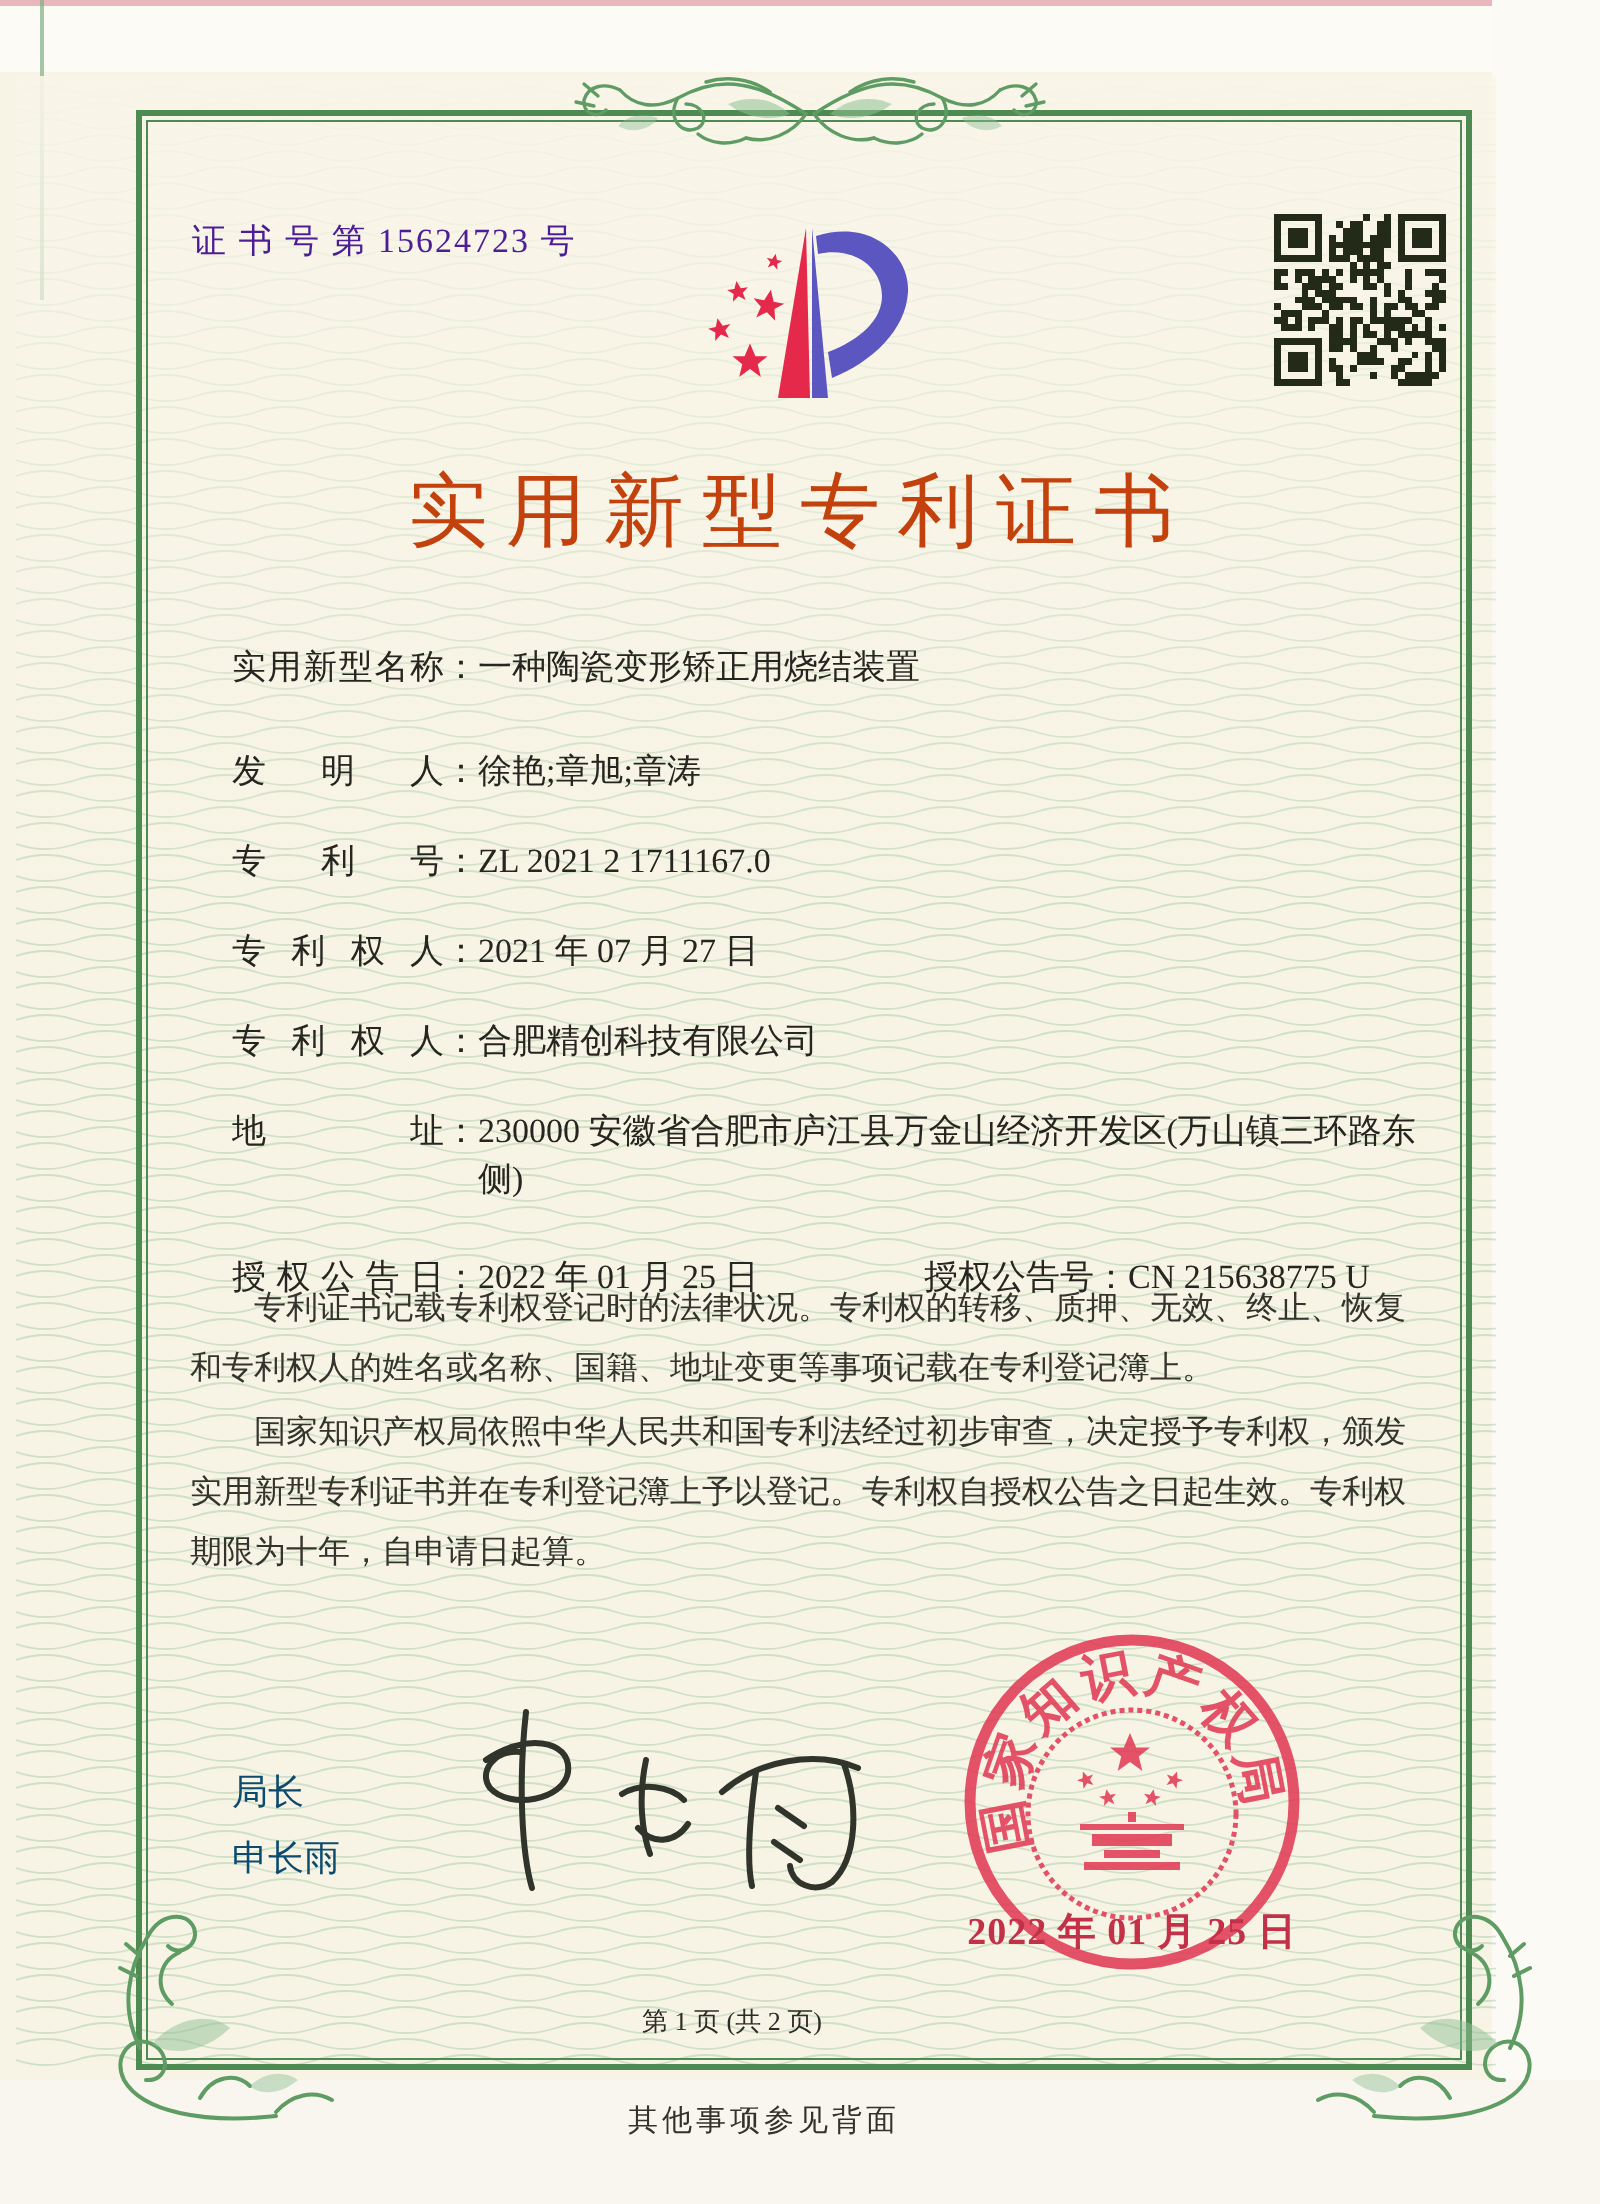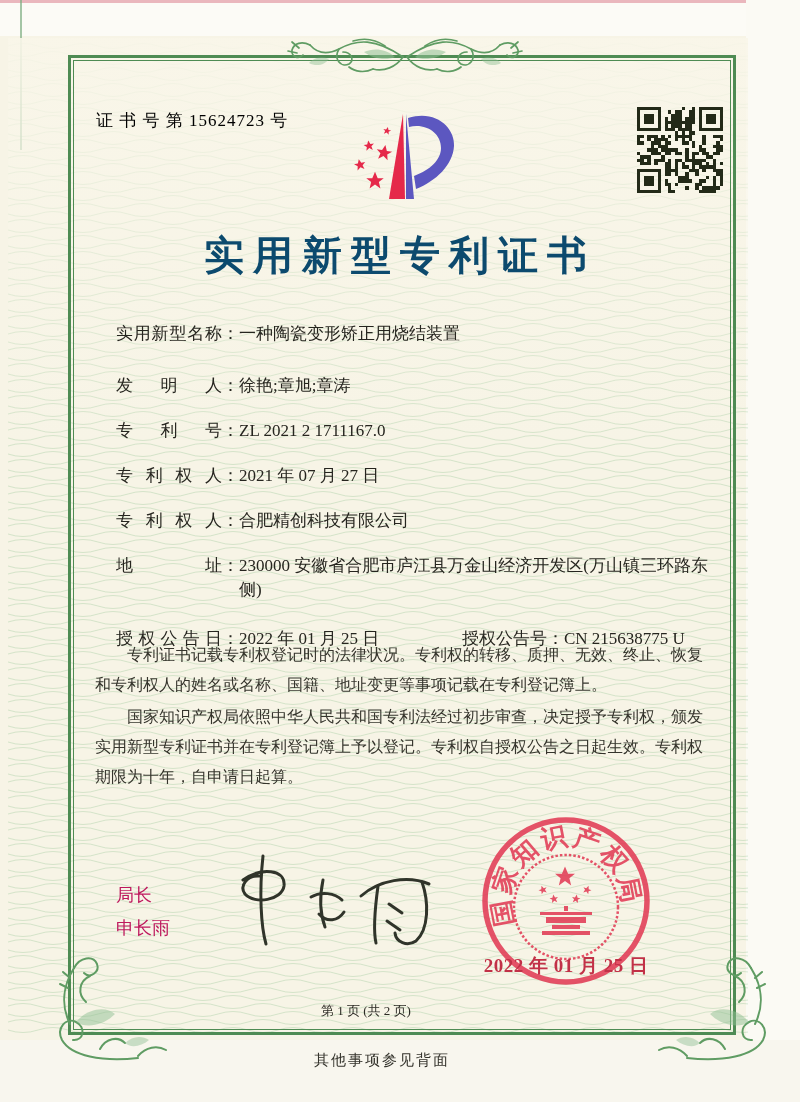--- a/index.html
+++ b/index.html
@@ -17,40 +17,40 @@
         background:linear-gradient(rgba(249,246,233,.92),rgba(249,246,233,0));}
   
   .frame{position:absolute;box-sizing:border-box;left:68px;top:55px;width:668px;height:980px;
          border:3px solid #4e8b53;}
   .frame::before{content:"";position:absolute;inset:2px;border:1px solid #4e8b53;}
   
   .orn-top{position:absolute;left:285px;top:26px;}
   .orn-bl{position:absolute;left:40px;top:944px;}
   .orn-br{position:absolute;left:655px;top:944px;transform:scaleX(-1);}
   
-  .cert-no{position:absolute;left:96px;top:109px;font-size:17px;letter-spacing:1px;color:#000000;}
+  .cert-no{position:absolute;left:96px;top:109px;font-size:17px;letter-spacing:1px;color:#4c1d95;}
   .logo{position:absolute;left:332px;top:106px;}
   .qr{position:absolute;left:637px;top:107px;}
   .title{position:absolute;left:0;top:228px;width:800px;text-align:center;font-size:40px;
-         font-weight:bold;letter-spacing:9px;color:#0c4a6e;}
+         font-weight:normal;letter-spacing:9px;color:#c2410c;}
   
   .fields{position:absolute;left:116px;top:322px;width:600px;font-size:17px;color:#26251f;}
   .frow{margin-bottom:21px;line-height:24px;white-space:nowrap;}
   .frow.first{margin-bottom:28px;}
   .flabel{display:inline-block;width:106px;text-align:justify;text-align-last:justify;
           -moz-text-align-last:justify;vertical-align:top;}
   .fcolon{display:inline-block;vertical-align:top;}
   .fvalue{display:inline-block;width:478px;vertical-align:top;white-space:normal;}
   .grant{display:flex;margin-top:25px;}
   .grant-left{width:346px;}
   
   .bodytext{position:absolute;left:95px;top:640px;width:622px;font-size:16px;line-height:30px;color:#35342c;}
   .bodytext p{margin:0 0 2px 0;text-indent:2em;}
   
-  .director{position:absolute;left:116px;top:880px;font-size:18px;line-height:33px;color:#be185d;font-family:Liberation Mono, monospace;}
+  .director{position:absolute;left:116px;top:880px;font-size:18px;line-height:33px;color:#0c4a6e;}
   .signature{position:absolute;left:215px;top:842px;}
   .seal{position:absolute;left:478px;top:813px;}
   .seal-date{position:absolute;left:478px;top:953px;width:176px;text-align:center;
              font-size:19px;font-weight:bold;letter-spacing:.5px;color:#c23147;}
   
   .page-info{position:absolute;left:0;top:1002px;width:732px;text-align:center;font-size:13px;color:#2c2b25;}
   .back-note{position:absolute;left:-18px;top:1051px;width:800px;text-align:center;
              font-size:15px;letter-spacing:2px;color:#33322b;}
   svg text.sealchar{font-family:"Liberation Serif","DejaVu Serif",serif;font-size:26px;font-weight:bold;fill:#e23c56;}
 </style>

